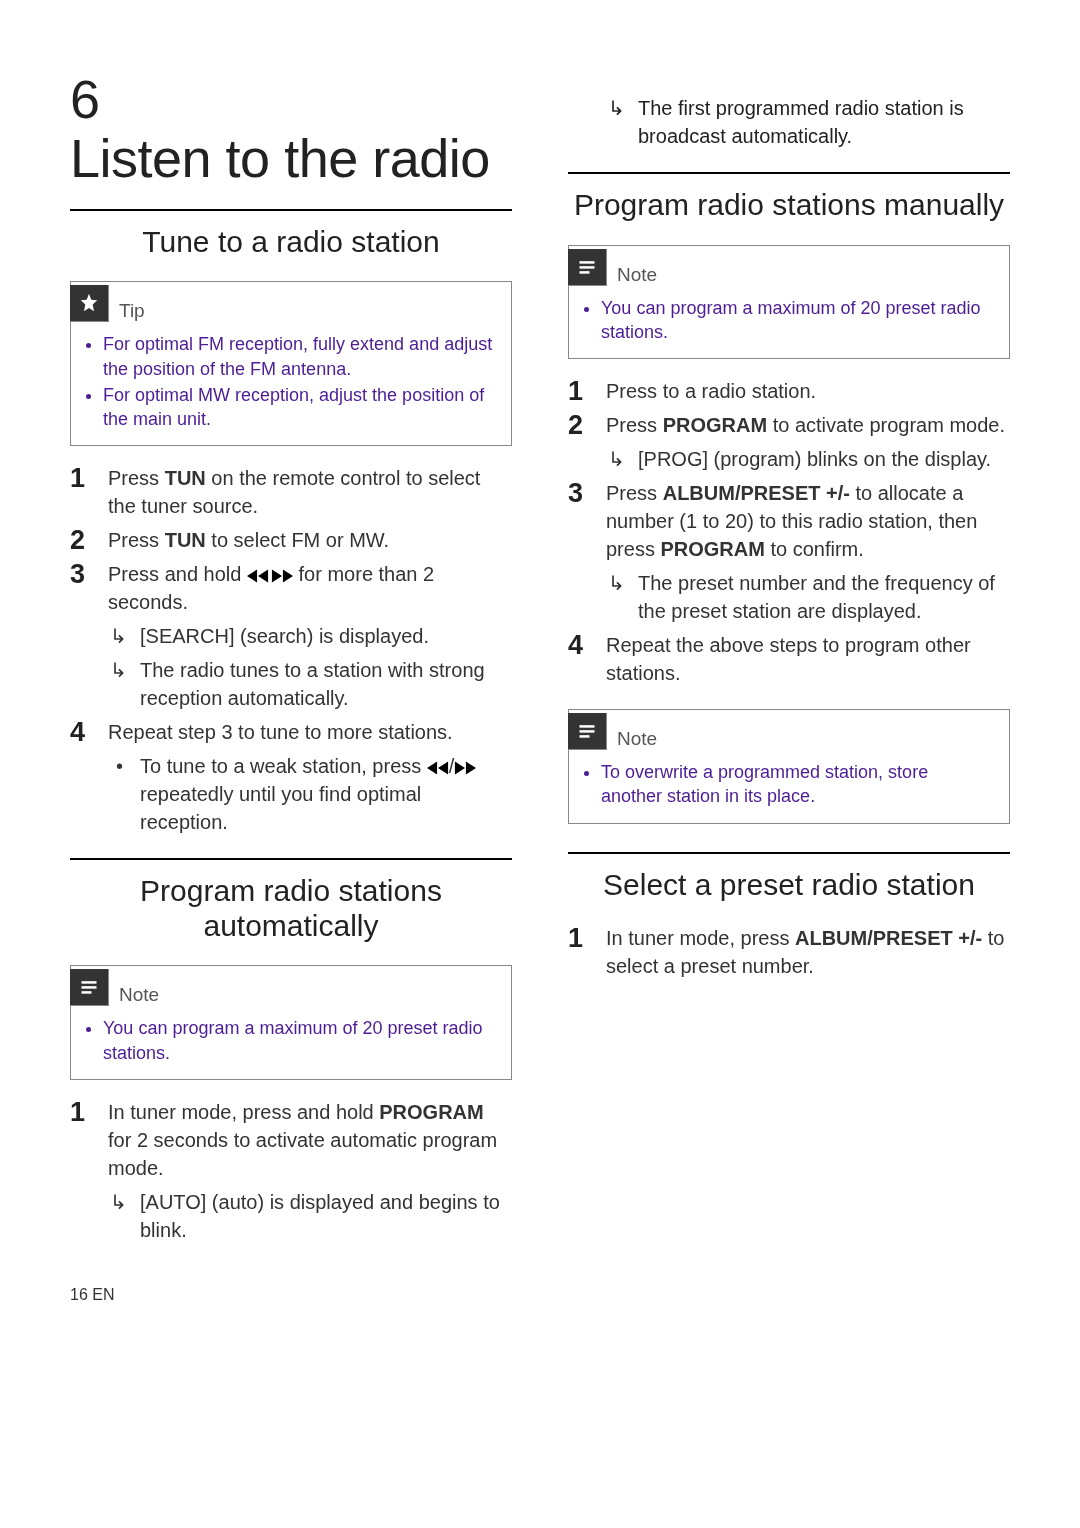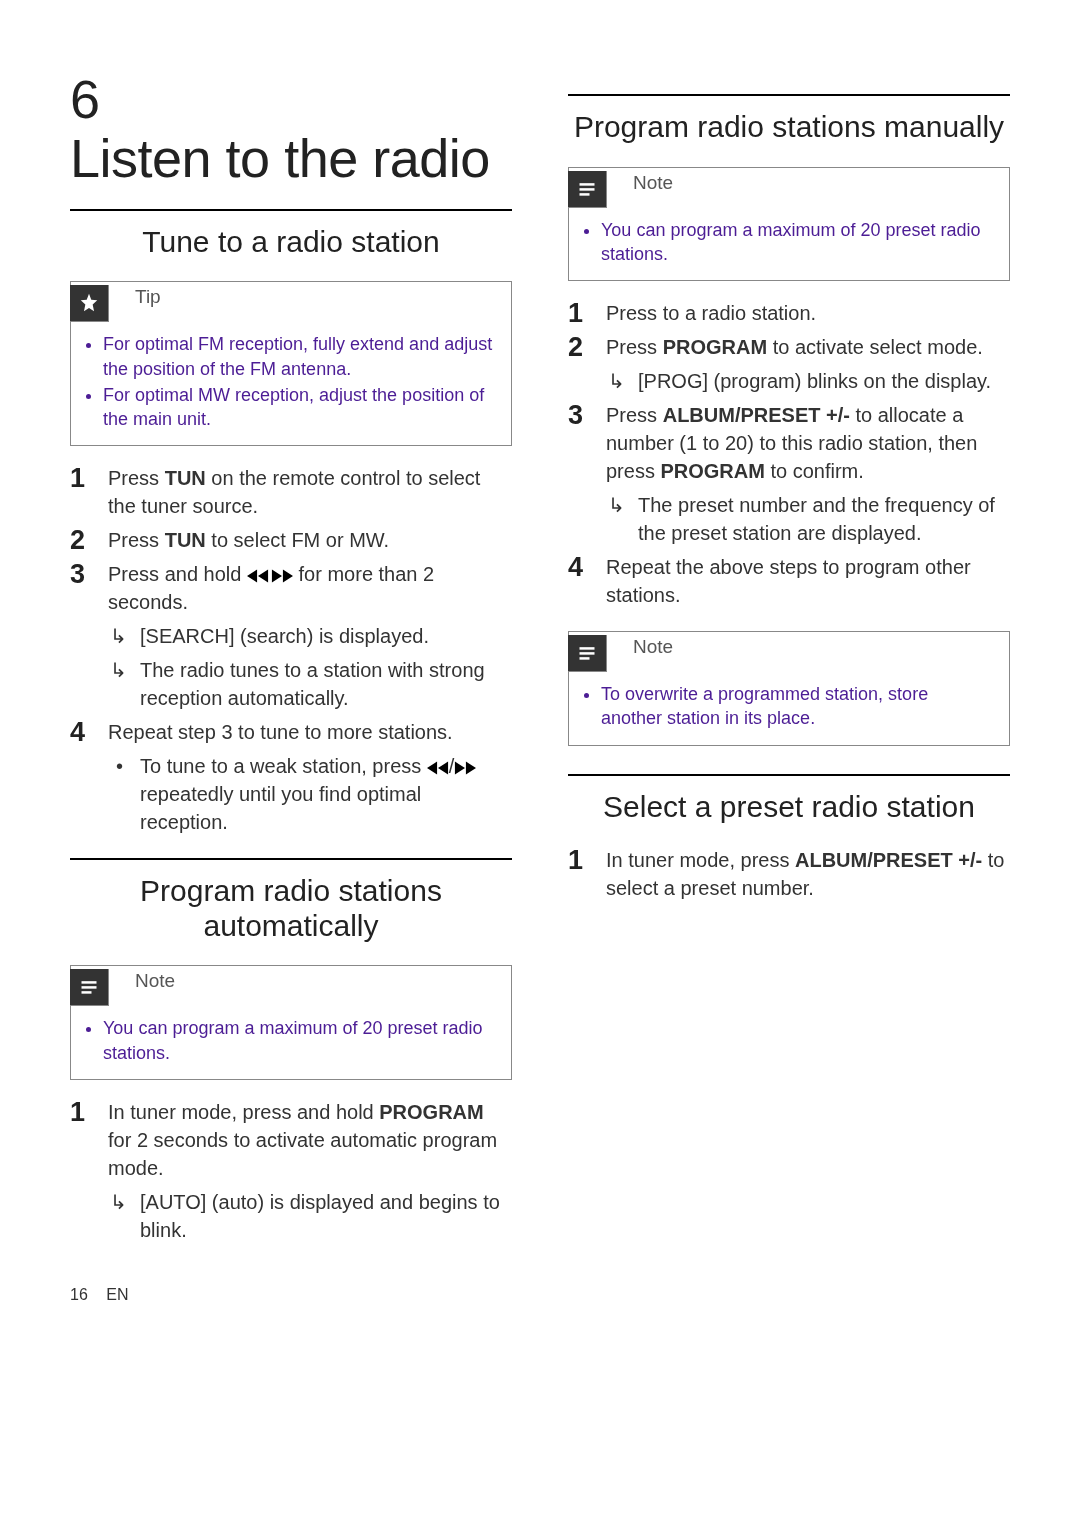--- a/index.html
+++ b/index.html
@@ -54,22 +54,22 @@
     margin: 4px 0 22px 0;
     line-height: 1.15;
     text-align: center;
   }
   .callout {
     border: 1px solid #888;
     margin: 0 0 18px 0;
   }
   .callout-head {
     display: flex;
-    align-items: flex-start;
-    gap: 26px;
+    align-items: flex-end;
+    gap: 10px;
     padding: 4px 0 6px 0;
   }
   .icon-box {
     width: 38px;
     height: 36px;
     border: 1px solid #888;
     border-left: none;
     border-top: none;
     background: #333;
     display: flex;
@@ -151,21 +151,21 @@
     display: inline-flex;
     vertical-align: -2px;
     gap: 2px;
   }
   .rewff svg { width: 22px; height: 14px; }
   .footer {
     font-size: 16px;
     color: #333;
     padding-top: 20px;
   }
-  .footer .pn { margin-right: 14px; }
+  .footer .pn { }
   .footer .lang { font-weight: 400; }
   .top-result {
     list-style: none;
     padding: 0 0 0 38px;
     margin: 0 0 22px 0;
   }
   .top-result > li {
     position: relative;
     padding-left: 32px;
     font-size: 20px;
@@ -275,20 +275,23 @@
           <span>In tuner mode, press and hold </span><span class="bold">PROGRAM</span><span> for 2 seconds to activate automatic program mode.</span>
           <ul class="sub">
             <li class="result">[AUTO] (auto) is displayed and begins to blink.</li>
           </ul>
         </li>
       </ol>
     </div>
 
     <div class="col">
       <div style="height:24px"></div>
+      <ul class="top-result">
+        <li>The first programmed radio station is broadcast automatically.</li>
+      </ul>
 
       <hr class="sep">
       <h2 class="section">Program radio stations manually</h2>
 
       <div class="callout">
         <div class="callout-head">
           <div class="icon-box">
             <svg viewBox="0 0 24 24" width="20" height="20">
                 <rect x="3" y="5" width="18" height="3"></rect>
                 <rect x="3" y="11" width="18" height="3"></rect>
@@ -300,21 +303,21 @@
         <div class="callout-body">
           <ul>
               <li>You can program a maximum of 20 preset radio stations.</li>
             </ul>
         </div>
       </div>
 
       <ol class="steps">
         <li>Press to a radio station.</li>
         <li>
-          <span>Press </span><span class="bold">PROGRAM</span><span> to activate select mode.</span>
+          <span>Press </span><span class="bold">PROGRAM</span><span> to activate program mode.</span>
           <ul class="sub">
             <li class="result">[PROG] (program) blinks on the display.</li>
           </ul>
         </li>
         <li>
           <span>Press </span><span class="bold">ALBUM/PRESET +/-</span><span> to allocate a number (1 to 20) to this radio station, then press </span><span class="bold">PROGRAM</span><span> to confirm.</span>
           <ul class="sub">
             <li class="result">The preset number and the frequency of the preset station are displayed.</li>
           </ul>
         </li>

